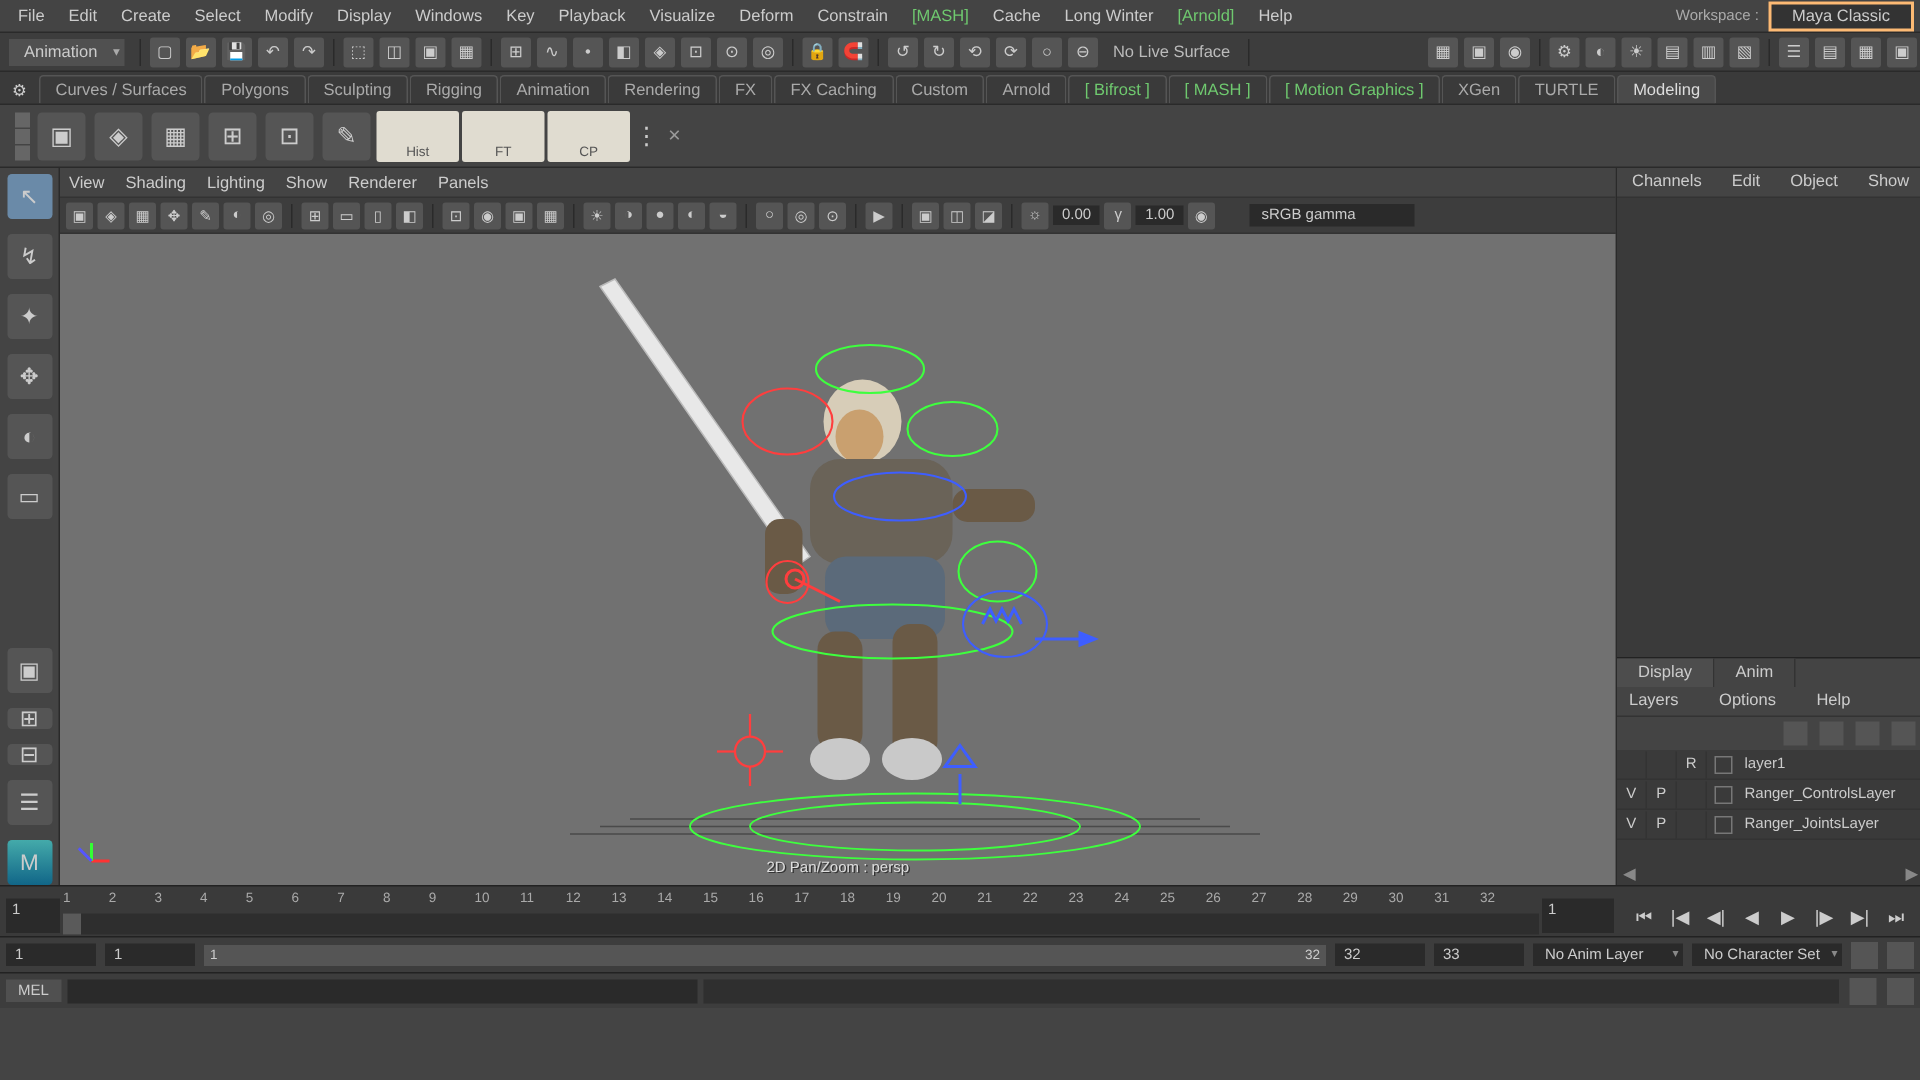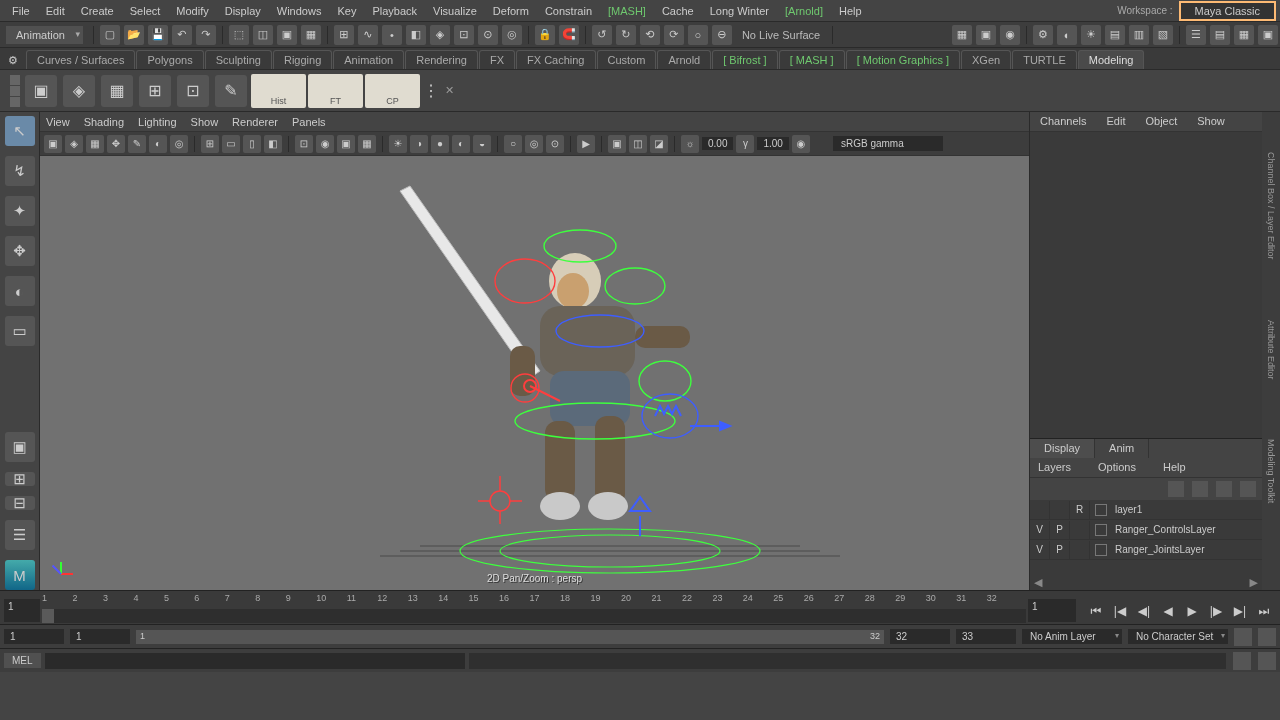--- a/index.html
+++ b/index.html
@@ -56,21 +56,21 @@
 #vptb .vsep { width:1px; height:16px; background:#2a2a2a; margin:0 3px;}
 #vptb .num { background:#2a2a2a; padding:1px 6px; font-size:10px; min-width:30px; text-align:right;}
 #vptb .gamma { background:#2a2a2a; padding:2px 8px; font-size:10px; min-width:110px; margin-left:20px;}
 #viewport { flex:1; background:#717171; position:relative; overflow:hidden; }
 #viewport .axis { position:absolute; left:20px; bottom:16px; width:24px; height:24px; }
 #viewport .axis .ax { position:absolute; width:2px; height:12px; bottom:0; left:0; transform-origin:bottom; }
 #viewport .persp { position:absolute; bottom:6px; left:50%; transform:translateX(-50%); font-size:10px; color:#ddd; text-shadow:1px 1px #333;}
 #viewport svg { position:absolute; left:0; top:0; }
 
 
-#rpanel { width:250px; background:#444; display:flex; }
+#rpanel { width:202px; background:#444; display:flex; }
 #rcontent { flex:1; display:flex; flex-direction:column; }
 #rtabs { height:20px; display:flex; border-bottom:1px solid #333; }
 #rtabs span { padding:3px 10px; }
 #chbox { flex:1; background:#3a3a3a; }
 #dispanim { height:20px; display:flex; border-top:1px solid #222;}
 #dispanim span { padding:3px 14px; background:#444; border-right:1px solid #333;}
 #dispanim span.active { background:#4d4d4d; }
 #layersmenu { height:20px; display:flex; gap:27px; padding:3px 8px; border-bottom:1px solid #333; background:#444;}
 #layerbtns { height:22px; display:flex; justify-content:flex-end; gap:8px; padding:3px 6px; background:#444;}
 #layerbtns .lb { width:16px; height:16px; background:#555; }

